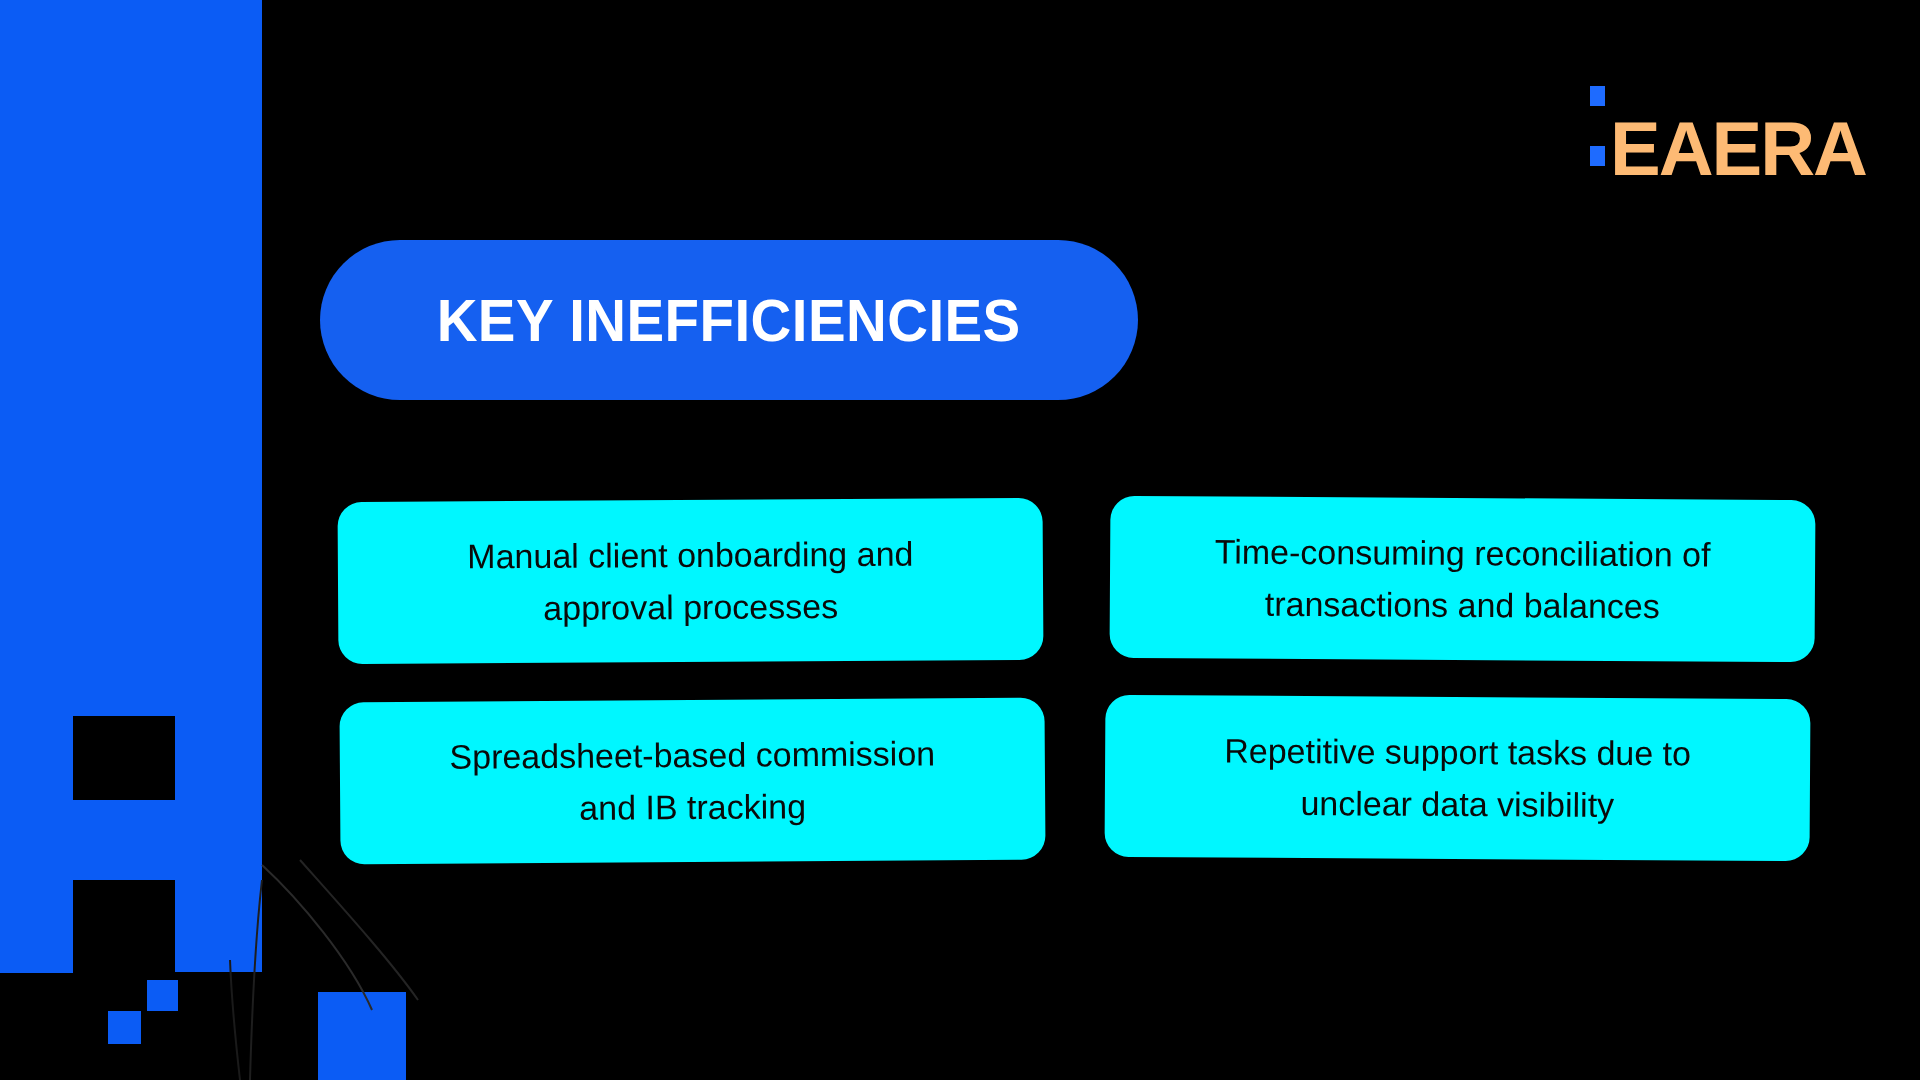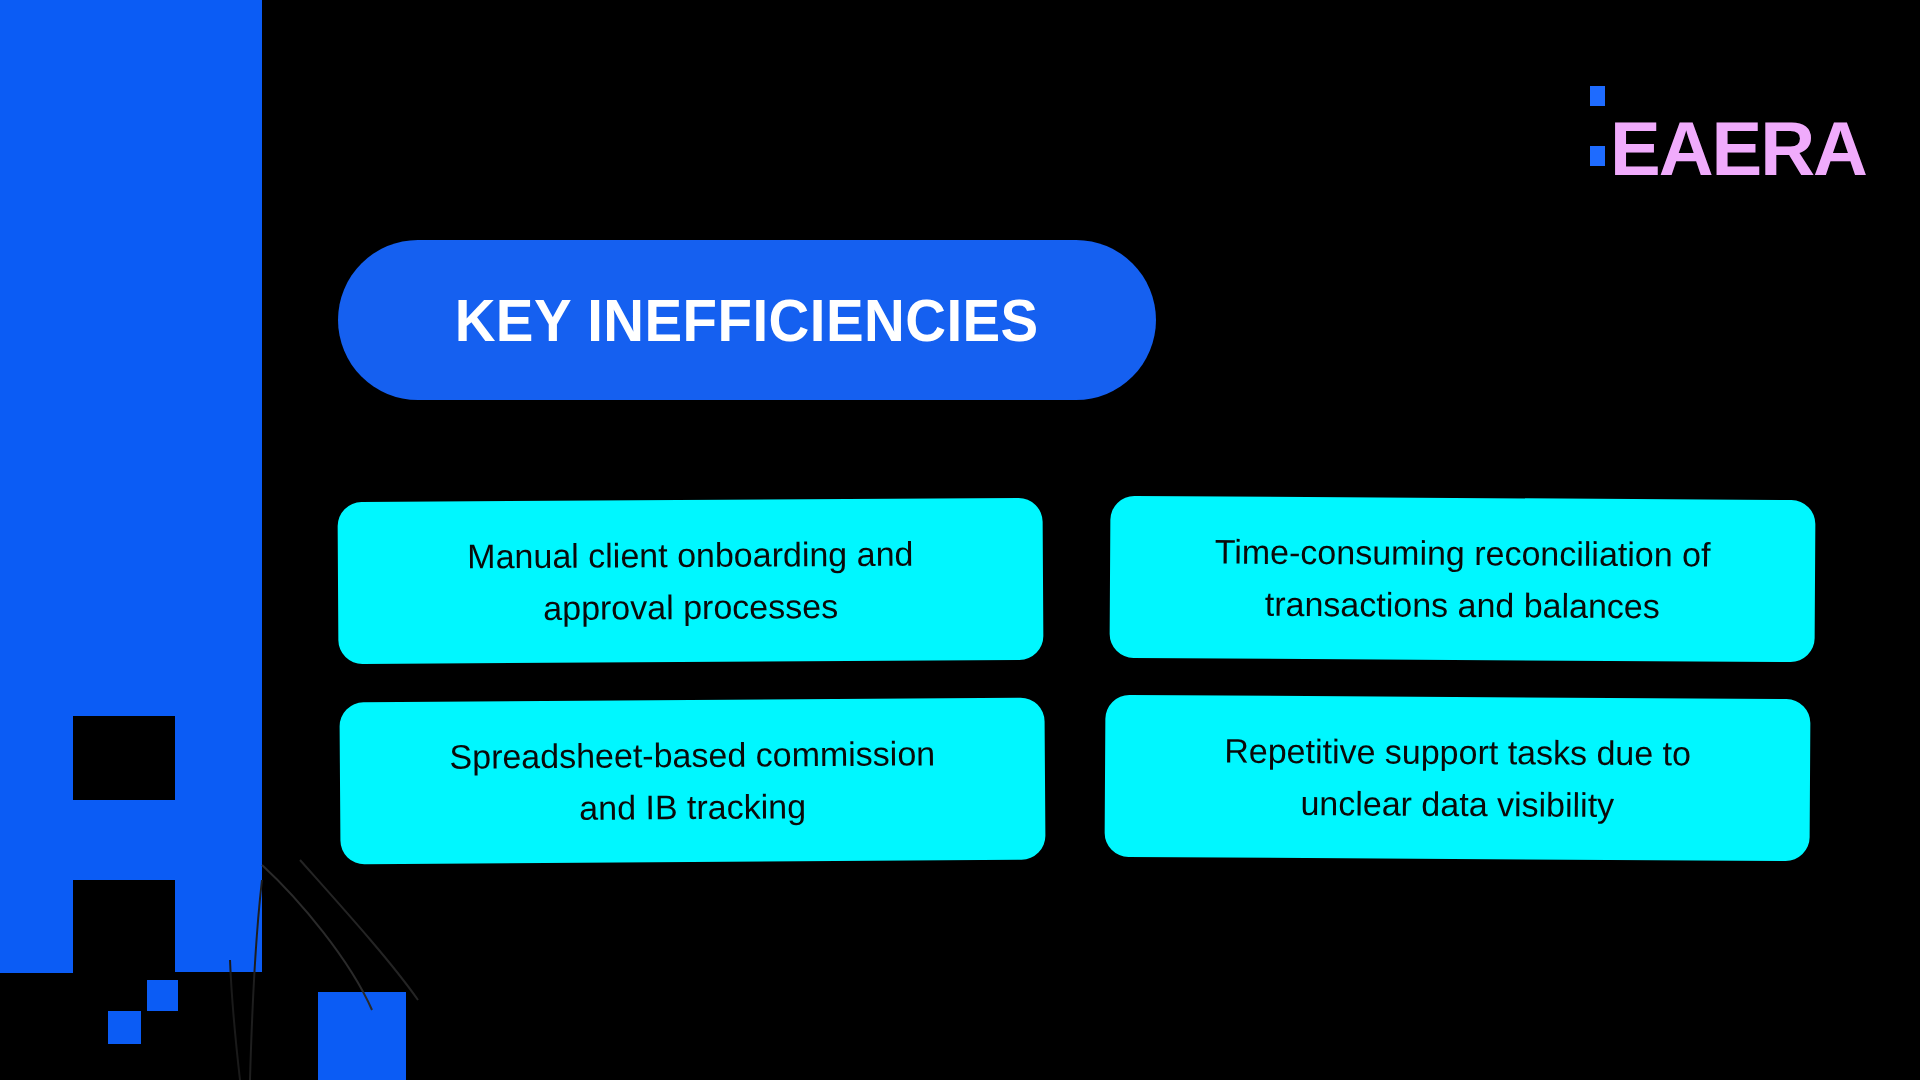--- a/index.html
+++ b/index.html
@@ -69,34 +69,34 @@
   .logo-dot {
     position: absolute;
     left: 0;
     width: 15px;
     height: 20px;
     background: #1E6BFF;
   }
   .logo-dot.top { top: 4px; }
   .logo-dot.bottom { bottom: 2px; }
   .logo-text {
-    color: #f0abfc;
+    color: #fdba74;
     font-family: "Liberation Sans", sans-serif;
     font-weight: 700;
     font-size: 76px;
     letter-spacing: -2px;
     line-height: 82px;
     white-space: nowrap;
     margin-top: 48px;
   }
 
   
   .title-pill {
     position: absolute;
-    left: 338px;
+    left: 320px;
     top: 240px;
     width: 818px;
     height: 160px;
     background: #1560F0;
     border-radius: 80px;
     display: flex;
     align-items: center;
     justify-content: center;
   }
   .title-text {

